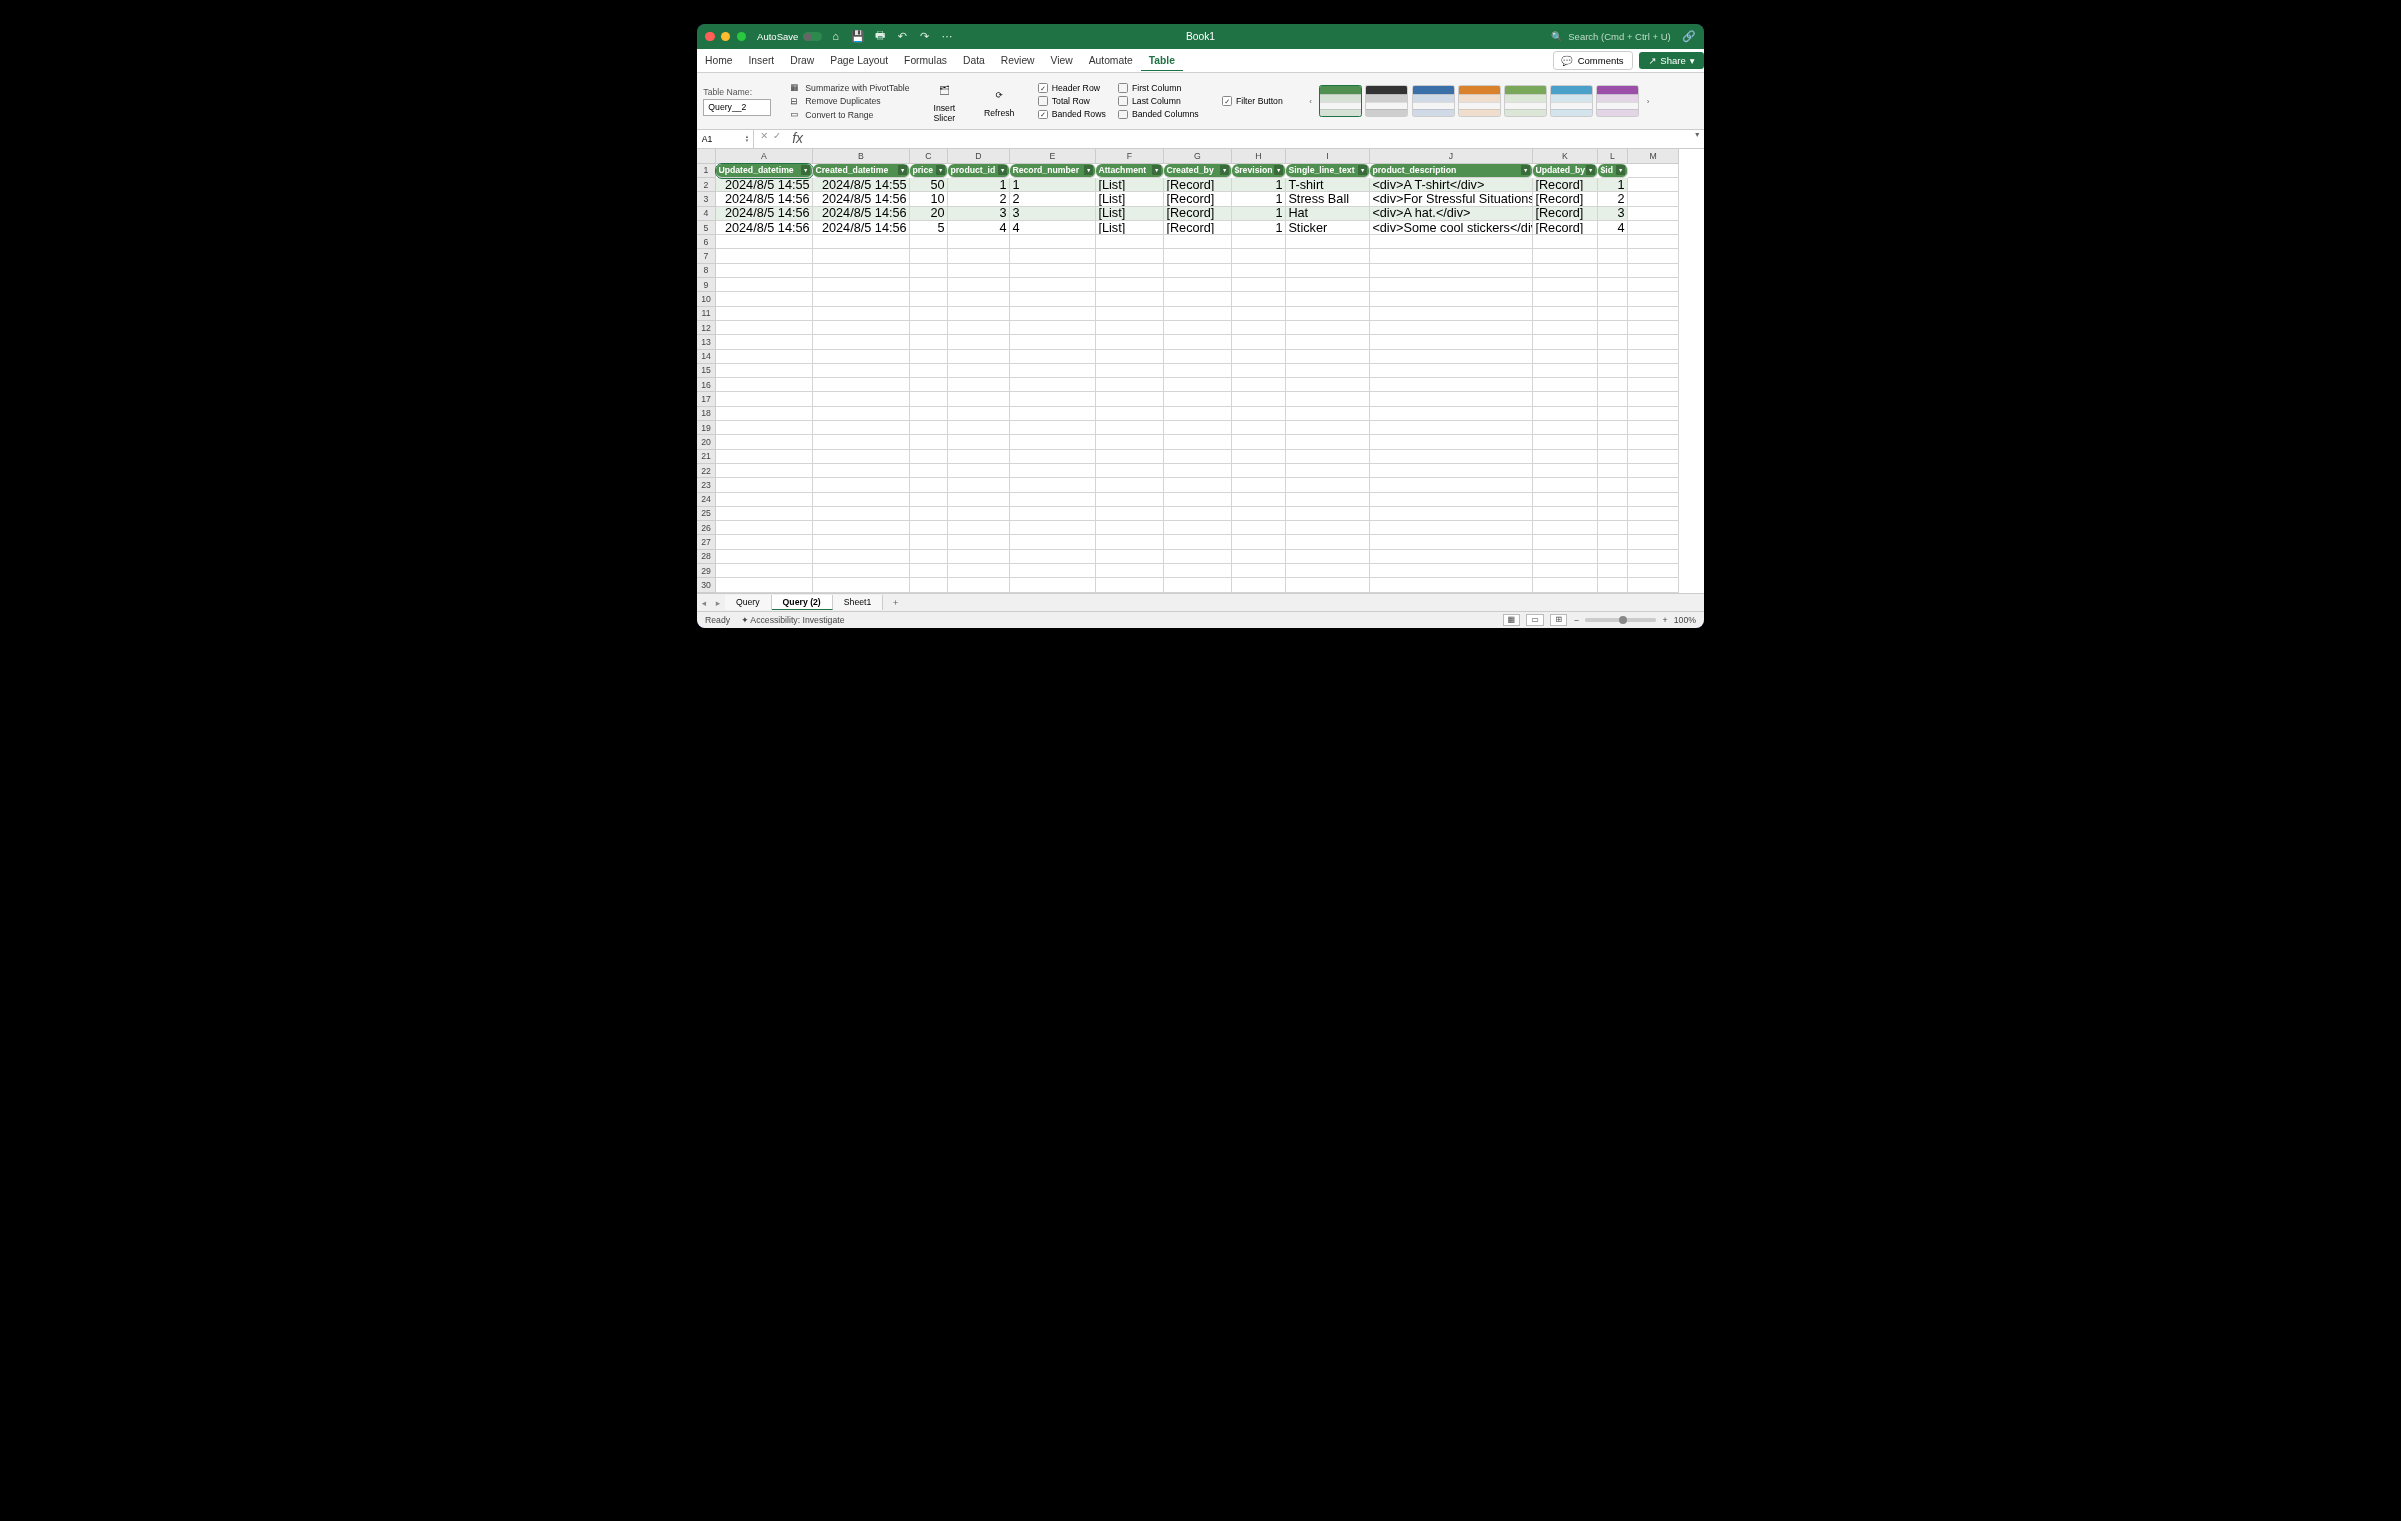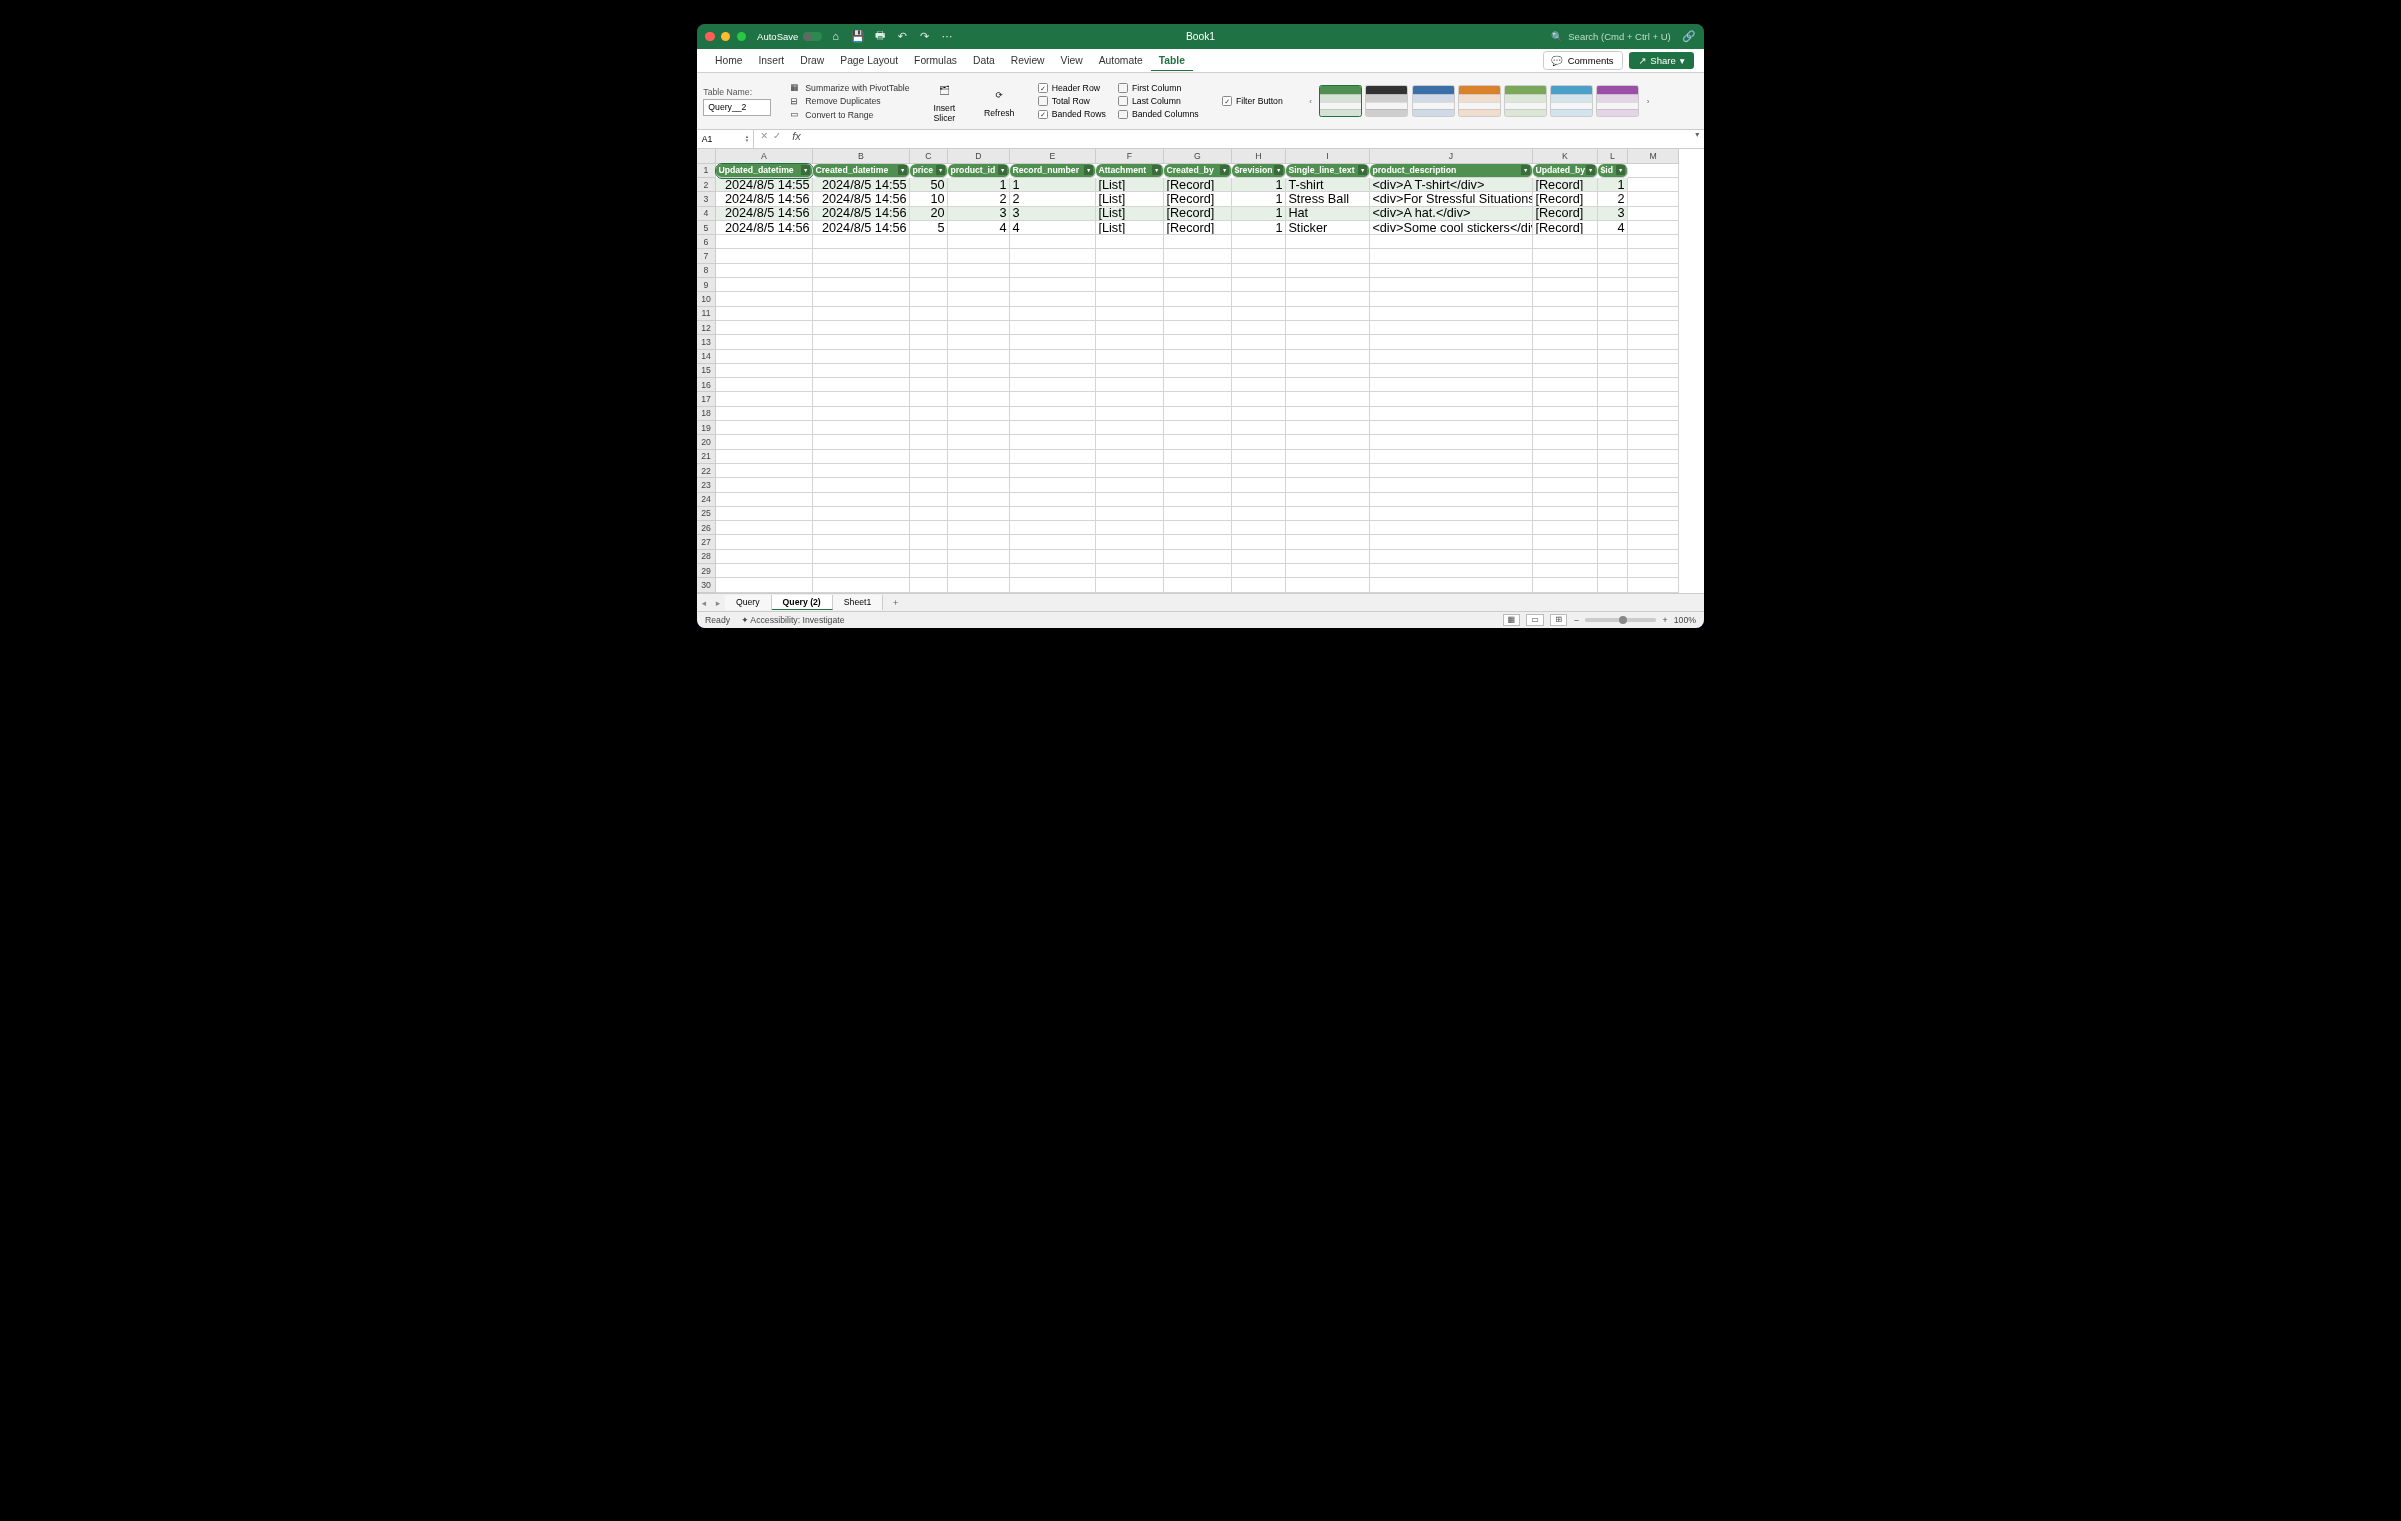--- a/index.html
+++ b/index.html
@@ -14,21 +14,21 @@
 .autosave { font-size: 9.5px; margin-right: 6.3px; display: flex; align-items: center; gap: 4.8px; }
 .autosave-toggle { width: 19px; height: 9.5px; background: #2d8a4f; border-radius: 4.8px; position: relative; }
 .autosave-toggle::after { content:''; position:absolute; left:0.8px; top:0.8px; width:8px; height:8px; background:#666; border-radius:50%; }
 .titlebar-icons { display: flex; gap: 8px; }
 .tb-icon { width: 14.3px; height: 14.3px; display:flex; align-items:center; justify-content:center; font-size:11px; color:#e0efe4; cursor:pointer; }
 .doc-title { position: absolute; left: 50%; transform: translateX(-50%); font-size: 10.3px; font-weight: 500; }
 .titlebar-right { margin-left: auto; display: flex; align-items: center; gap: 11px; }
 .search-box { display: flex; align-items: center; gap: 4.8px; font-size: 9.5px; color: #c0dcc9; }
 
 
-.ribbon-tabs { background: #fff; height: 24px; display: flex; align-items: center; padding: 0 10px; border-bottom: 0.8px solid #d0d0d0; }
+.ribbon-tabs { background: #fff; height: 24px; display: flex; align-items: center; padding: 0 0; border-bottom: 0.8px solid #d0d0d0; }
 .rtab { padding: 4.8px 8px; font-size: 10.3px; cursor: pointer; color: #333; }
 .rtab.active { color: #1f7244; font-weight: 600; border-bottom: 1.6px solid #1f7244; }
 .ribbon-right { margin-left: auto; display: flex; gap: 6.3px; align-items: center; }
 .comments-btn { display:flex; align-items:center; gap:4px; padding:3.2px 8px; border:0.8px solid #ccc; border-radius:3.2px; font-size:9.5px; cursor:pointer; background:#fff; }
 .share-btn { display:flex; align-items:center; gap:4px; padding:3.2px 9.5px; background:#1f7244; color:#fff; border-radius:3.2px; font-size:9.5px; cursor:pointer; }
 
 
 .ribbon { background: #f5f5f5; display: flex; align-items: center; padding: 4.8px 6.3px; gap: 19px; border-bottom: 0.8px solid #ccc; min-height: 49px; }
 .rgroup { display: flex; flex-direction: column; gap: 2.4px; font-size: 8.7px; color: #333; }
 .rgroup label { font-size: 8.7px; color: #555; }
@@ -47,21 +47,21 @@
 .style-sw.sel { border:1.6px solid #1f7244; }
 .style-sw .hdr { height:8px; }
 .style-sw .rw { flex:1; border-top:0.8px solid rgba(0,0,0,0.1); }
 .gal-nav { width:11px; height:22px; display:flex; align-items:center; justify-content:center; font-size:8px; color:#666; cursor:pointer; }
 
 
 .formula-row { display:flex; border-bottom:0.8px solid #ccc; background:#fff; height:19px; }
 .namebox { width:57px; padding:1.6px 4.8px; font-size:8.7px; border-right:0.8px solid #ccc; display:flex; align-items:center; justify-content:space-between; }
 .namebox .spin { display:flex; flex-direction:column; font-size:4.8px; color:#666; line-height:4.8px; }
 .fbar-btns { display:flex; gap:4.8px; padding:0 6.3px; color:#999; font-size:9.5px; }
-.fx { font-style:italic; font-size:11px; color:#555; padding:0 4.8px; }
+.fx { font-style:italic; font-size:14px; color:#555; padding:0 4.8px; }
 .fbar-input { flex:1; border:none; outline:none; font-size:8.7px; padding:1.6px 3.2px; }
 .fbar-expand { padding:0 4.8px; color:#666; font-size:8px; cursor:pointer; }
 
 
 .grid-wrap { position:relative; height: 444px; overflow:hidden; background:#fff; }
 .colhdr, .rowhdr { background:#e8e8e8; border:0.8px solid #ccc; border-top:none; border-left:none; display:flex; align-items:center; justify-content:center; color:#444; height:14.3px; font-size:8.7px; }
 .corner { background:#e8e8e8; border-right:0.8px solid #ccc; border-bottom:0.8px solid #ccc; }
 .cell { border-right:0.8px solid #d4d4d4; border-bottom:0.8px solid #d4d4d4; height:14.3px; padding:0.8px 2.4px; overflow:hidden; white-space:nowrap; display:flex; align-items:center; }
 .cell.r { justify-content:flex-end; }
 .thdr { background:#4f8f4f; color:#fff; font-weight:600; position:relative; padding-right:1px; font-size:8.7px;border-radius:6px; }

